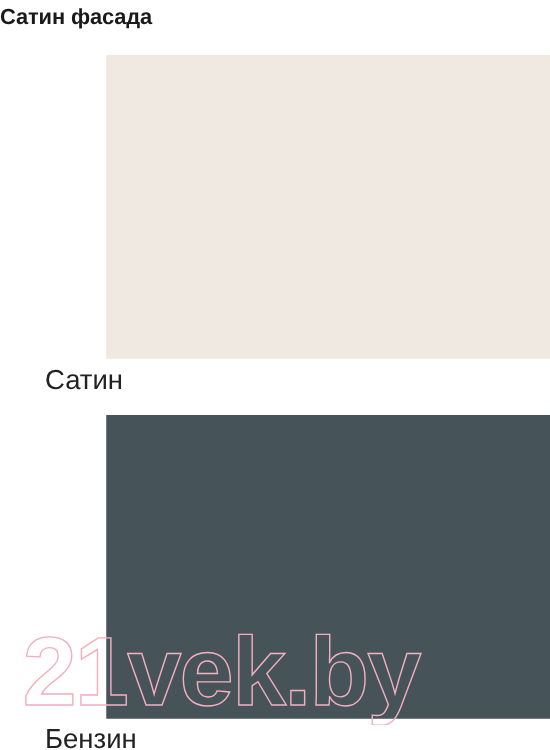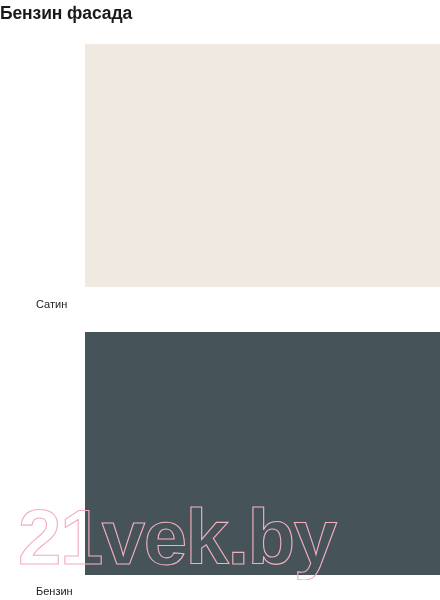--- a/index.html
+++ b/index.html
@@ -49,21 +49,21 @@
   .swatch-benzin {
     top: 332px;
     height: 243px;
     background: #46545a;
   }
 
   
   .swatch-caption {
     position: absolute;
     left: 36px;
-    font-size: 11px;
+    font-size: 22px;
     font-weight: normal;
     color: #222222;
     line-height: 20px;
     white-space: nowrap;
   }
   .caption-satin { top: 294px; }
   .caption-benzin { top: 581px; }
 
   
   .watermark {
@@ -89,21 +89,21 @@
     stroke: #f3aebf;
     stroke-width: 1.1px;
     letter-spacing: -1.5px;
   }
 </style>
 </head>
 <body>
 
 <div class="page">
 
-  <div class="section-title">Бензин фасада</div>
+  <div class="section-title">Сатин фасада</div>
 
   <div class="swatch swatch-satin" style="background: rgb(240, 233, 225);"></div>
 
   <div class="swatch-caption caption-satin">Сатин</div>
 
   <div class="swatch swatch-benzin" style="background: rgb(70, 84, 90);"></div>
 
   <div class="swatch-caption caption-benzin">Бензин</div>
 
   <div class="watermark">

